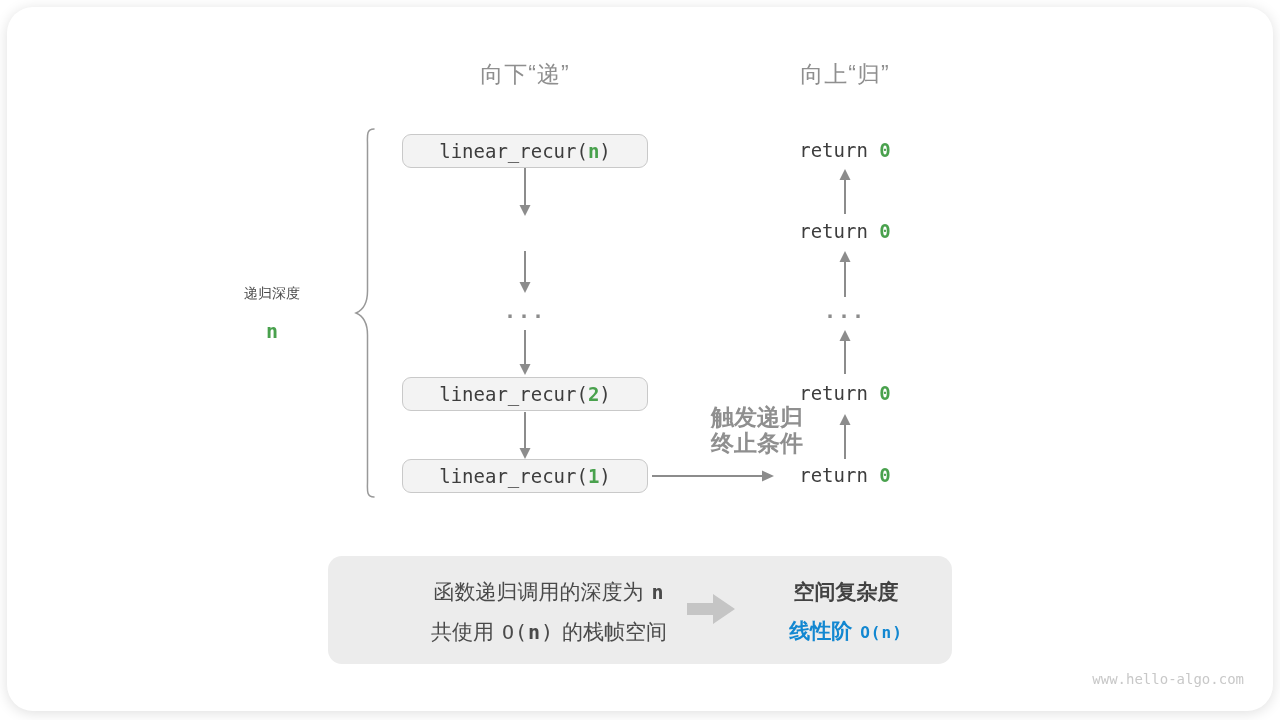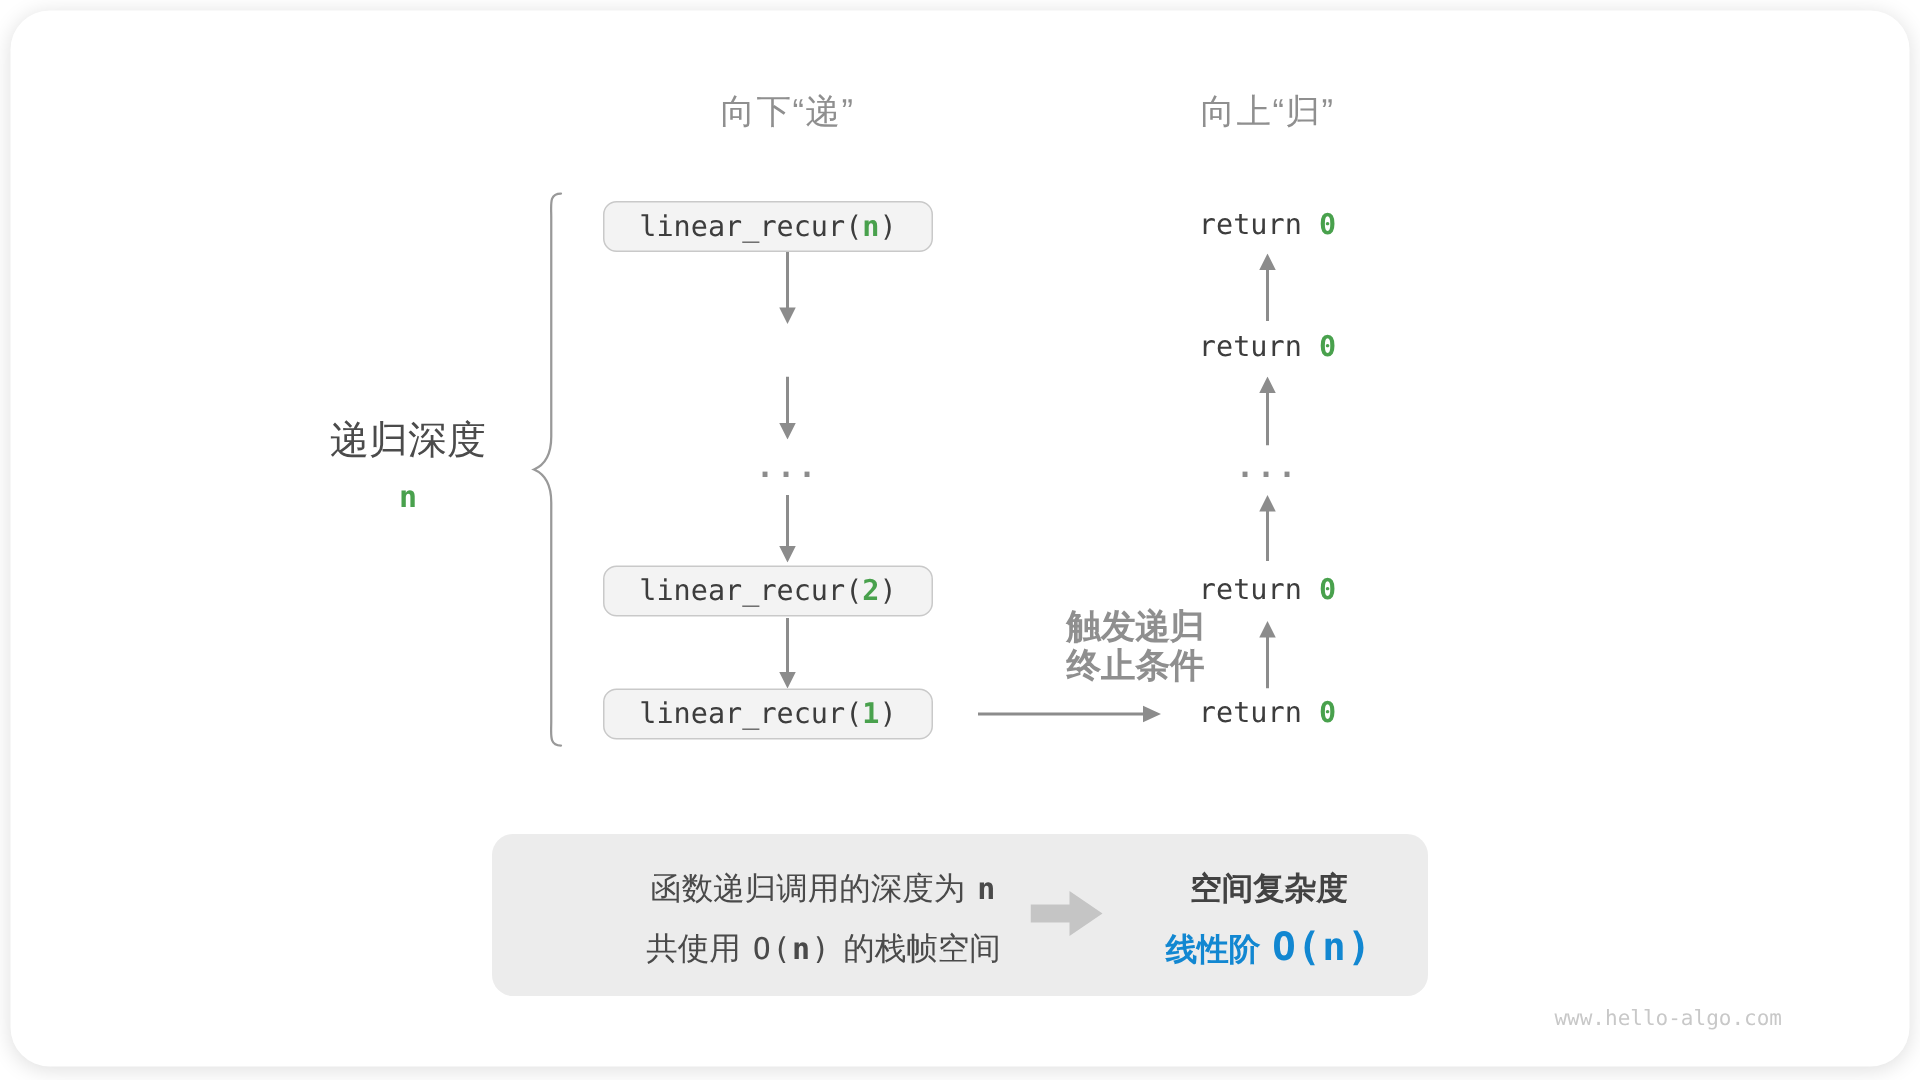--- a/index.html
+++ b/index.html
@@ -4,33 +4,33 @@
 <style>
   html,body{margin:0;padding:0;background:#ffffff;}
   .canvas{position:relative;width:1280px;height:720px;font-family:"Liberation Sans",sans-serif;overflow:hidden;}
   .card{position:absolute;left:7px;top:7px;right:7px;bottom:9px;background:#ffffff;border-radius:26px;box-shadow:0 2px 14px rgba(0,0,0,0.13);}
   .abs{position:absolute;white-space:nowrap;}
   .cx{transform:translateX(-50%);}
   .cxy{transform:translate(-50%,-50%);}
   .hdr{font-size:23px;font-weight:normal;color:#8f8f8f;letter-spacing:1px;}
   .code{font-family:"DejaVu Sans Mono","Liberation Mono",monospace;font-size:19px;color:#3d3d3d;line-height:26px;}
   .green{color:#49a14d;font-weight:bold;}
-  .call-box{width:220px;height:34px;background:#f3f3f3;border:1px solid #c9c9c9;border-radius:9px;display:flex;align-items:center;justify-content:center;box-sizing:border-box;}
+  .call-box{width:246px;height:34px;background:#f3f3f3;border:1px solid #c9c9c9;border-radius:9px;display:flex;align-items:center;justify-content:center;box-sizing:border-box;}
   .dots{font-family:"DejaVu Sans Mono","Liberation Mono",monospace;font-size:20px;font-weight:bold;color:#8c8c8c;letter-spacing:2px;}
   .gray-label{font-size:23px;font-weight:bold;color:#8f8f8f;line-height:26px;text-align:center;margin-left:45px;}
-  .dark-label{font-size:26px;color:#4b4b4b;line-height:24px;}
+  .dark-label{font-size:14px;color:#4b4b4b;line-height:24px;}
   .depth-n{font-family:"DejaVu Sans Mono","Liberation Mono",monospace;font-size:20px;font-weight:bold;color:#49a14d;}
   .panel{width:624px;height:108px;background:#ececec;border-radius:14px;}
   .sum-text{font-size:21px;color:#4a4a4a;line-height:26px;}
   .sum-mono{font-family:"DejaVu Sans Mono","Liberation Mono",monospace;font-size:20px;letter-spacing:1px;color:#4a4a4a;}
   .gap-l{margin-left:8px;}
   .gap-r{margin-right:8px;}
   .result-title{font-size:21px;font-weight:bold;color:#424242;}
   .result-value{font-size:21px;font-weight:bold;color:#1287d1;}
-  .result-mono{font-family:"DejaVu Sans Mono","Liberation Mono",monospace;font-size:26px;font-weight:bold;letter-spacing:1px;margin-top:23px;}
+  .result-mono{font-family:"DejaVu Sans Mono","Liberation Mono",monospace;font-size:16px;font-weight:bold;letter-spacing:1px;margin-top:23px;}
   .watermark{font-family:"DejaVu Sans Mono","Liberation Mono",monospace;font-size:14px;color:#c8c8c8;}
 </style>
 </head>
 <body>
 
 <div class="canvas">
   <div class="card"></div>
 
   <div class="abs cx hdr" style="left:525px;top:59px;">向下“递”</div>
   <div class="abs cx hdr" style="left:845px;top:59px;">向上“归”</div>
@@ -102,14 +102,14 @@
 
   <div class="abs panel" style="left:328px;top:556px;"></div>
   <div class="abs cx sum-text" style="left:549px;top:579px;"><span>函数递归调用的深度为</span><span class="sum-mono green gap-l">n</span></div>
   <div class="abs cx sum-text" style="left:549px;top:619px;"><span class="gap-r">共使用</span><span class="sum-mono">O(</span><span class="sum-mono green">n</span><span class="sum-mono gap-r">)</span><span>的栈帧空间</span></div>
   <svg class="abs" style="left:687px;top:592px;" width="50" height="34" viewBox="0 0 50 34">
     <polygon points="0,11 26,11 26,2 48,17 26,32 26,23 0,23" fill="#c5c5c5"></polygon>
   </svg>
   <div class="abs cx result-title" style="left:846px;top:578px;">空间复杂度</div>
   <div class="abs cx result-value" style="left:846px;top:617px;"><span>线性阶</span><span class="result-mono gap-l">O(n)</span></div>
 
-  <div class="abs watermark" style="left:1188px;top:671px;transform:translateX(-100%);">www.hello-algo.com</div>
+  <div class="abs watermark" style="left:1244px;top:671px;transform:translateX(-100%);">www.hello-algo.com</div>
 </div>
 
 </body></html>

